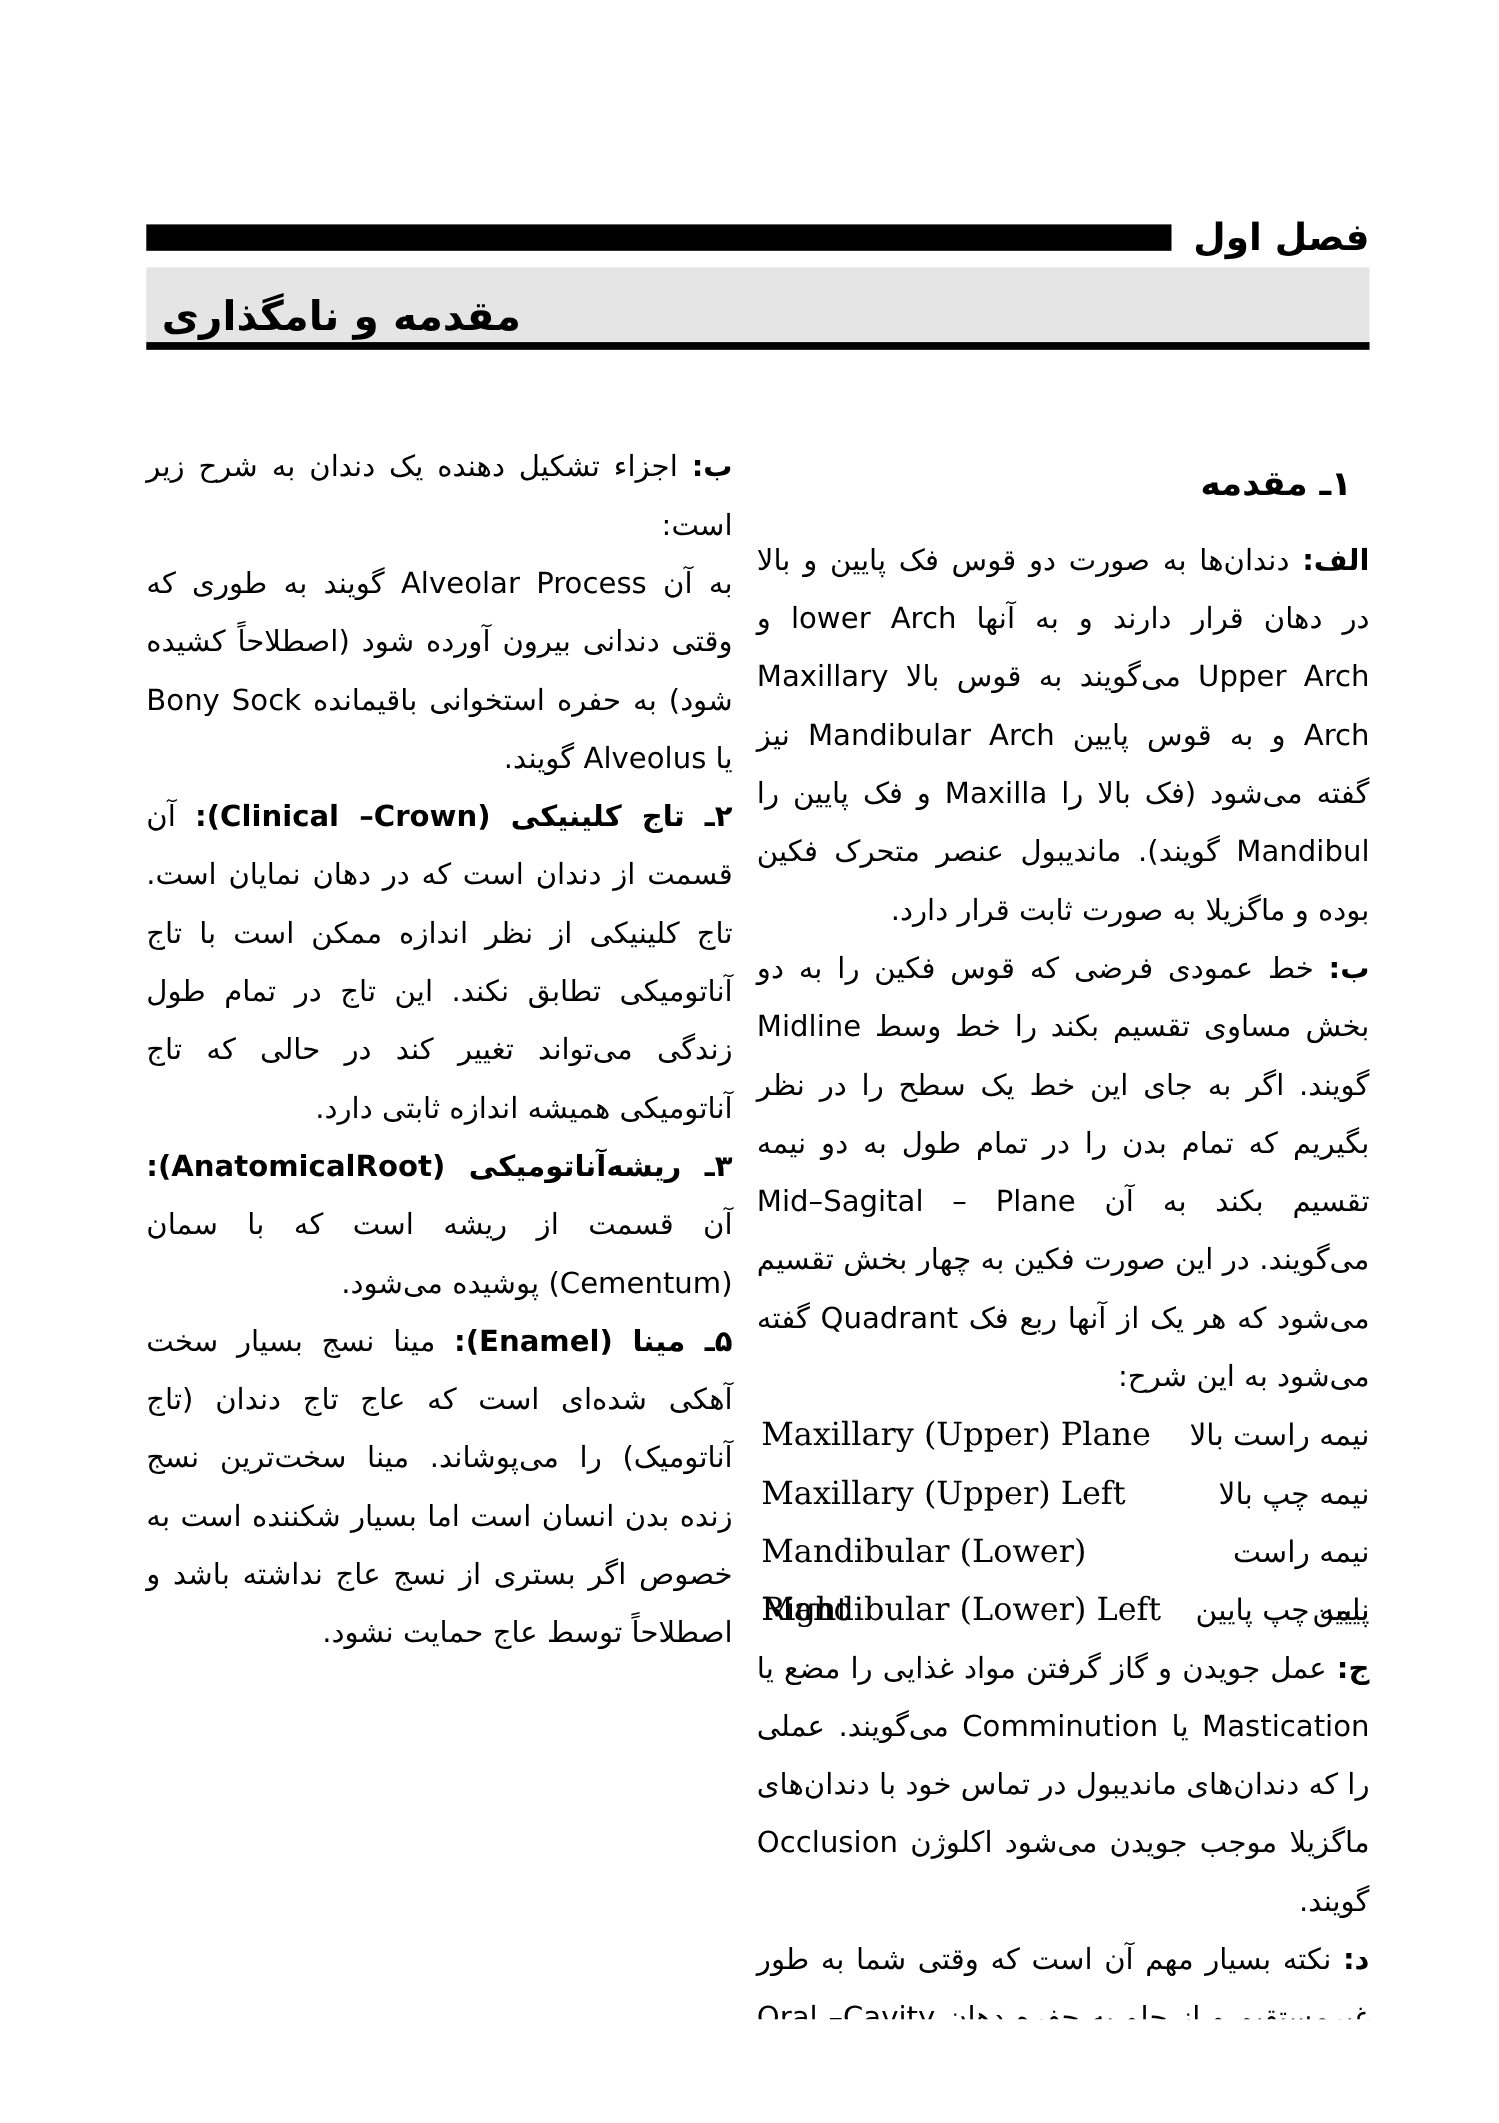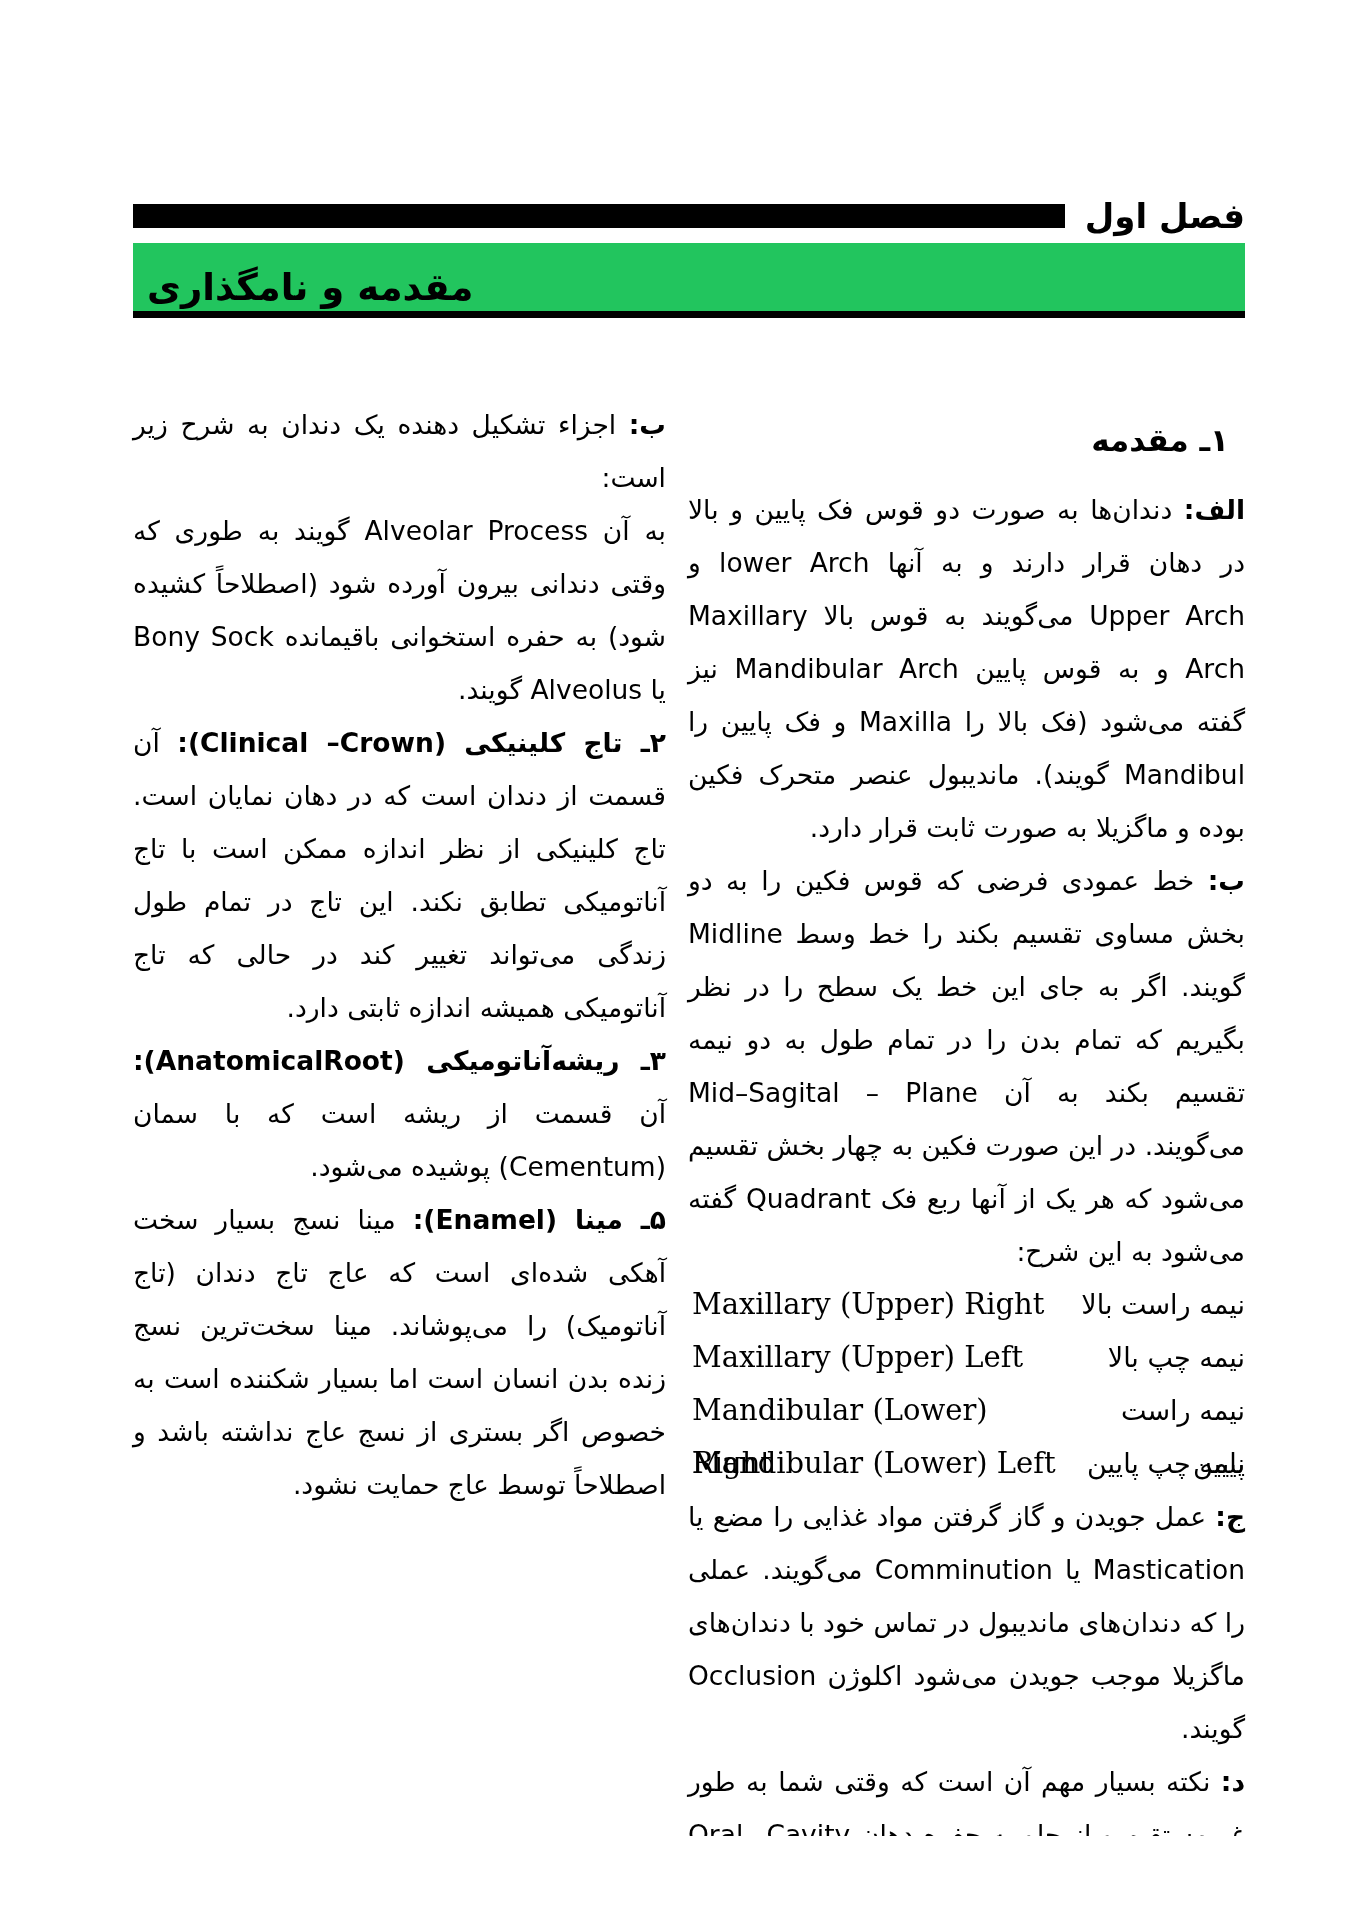--- a/index.html
+++ b/index.html
@@ -58,36 +58,36 @@
 </head>
 <body>
 
 <div class="page">
 
   <div class="header-row">
     <span class="chapter-label">فصل اول</span>
     <div class="header-bar" style="background: rgb(0, 0, 0);"></div>
   </div>
 
-  <div class="title-bar" id="titleBar" style="background: #22c55e;">
+  <div class="title-bar" id="titleBar" style="background: #e5e5e5;">
     <span class="section-title">مقدمه و نامگذاری</span>
   </div>
 
   <div class="columns">
 
     <div class="col-right">
       <div class="h1">۱ـ مقدمه</div>
 
       <p class="body"><span class="lead">الف:</span> <span>دندان‌ها به صورت دو قوس فک پایین و بالا در دهان قرار دارند و به آنها lower Arch و Upper Arch می‌گویند به قوس بالا Maxillary Arch و به قوس پایین Mandibular Arch نیز گفته می‌شود (فک بالا را Maxilla و فک پایین را Mandibul گویند). ماندیبول عنصر متحرک فکین بوده و ماگزیلا به صورت ثابت قرار دارد.</span></p>
 
       <p class="body"><span class="lead">ب:</span> <span>خط عمودی فرضی که قوس فکین را به دو بخش مساوی تقسیم بکند را خط وسط Midline گویند. اگر به جای این خط یک سطح را در نظر بگیریم که تمام بدن را در تمام طول به دو نیمه تقسیم بکند به آن Mid–Sagital – Plane می‌گویند. در این صورت فکین به چهار بخش تقسیم می‌شود که هر یک از آنها ربع فک Quadrant گفته می‌شود به این شرح:</span></p>
 
       <div class="q-row">
         <span class="q-fa">نیمه راست بالا</span>
-        <span class="q-en">Maxillary (Upper) Right</span>
+        <span class="q-en">Maxillary (Upper) Plane</span>
       </div>
       <div class="q-row">
         <span class="q-fa">نیمه چپ بالا</span>
         <span class="q-en">Maxillary (Upper) Left</span>
       </div>
       <div class="q-row">
         <span class="q-fa">نیمه راست پایین</span>
         <span class="q-en">Mandibular (Lower) Right</span>
       </div>
       <div class="q-row">

